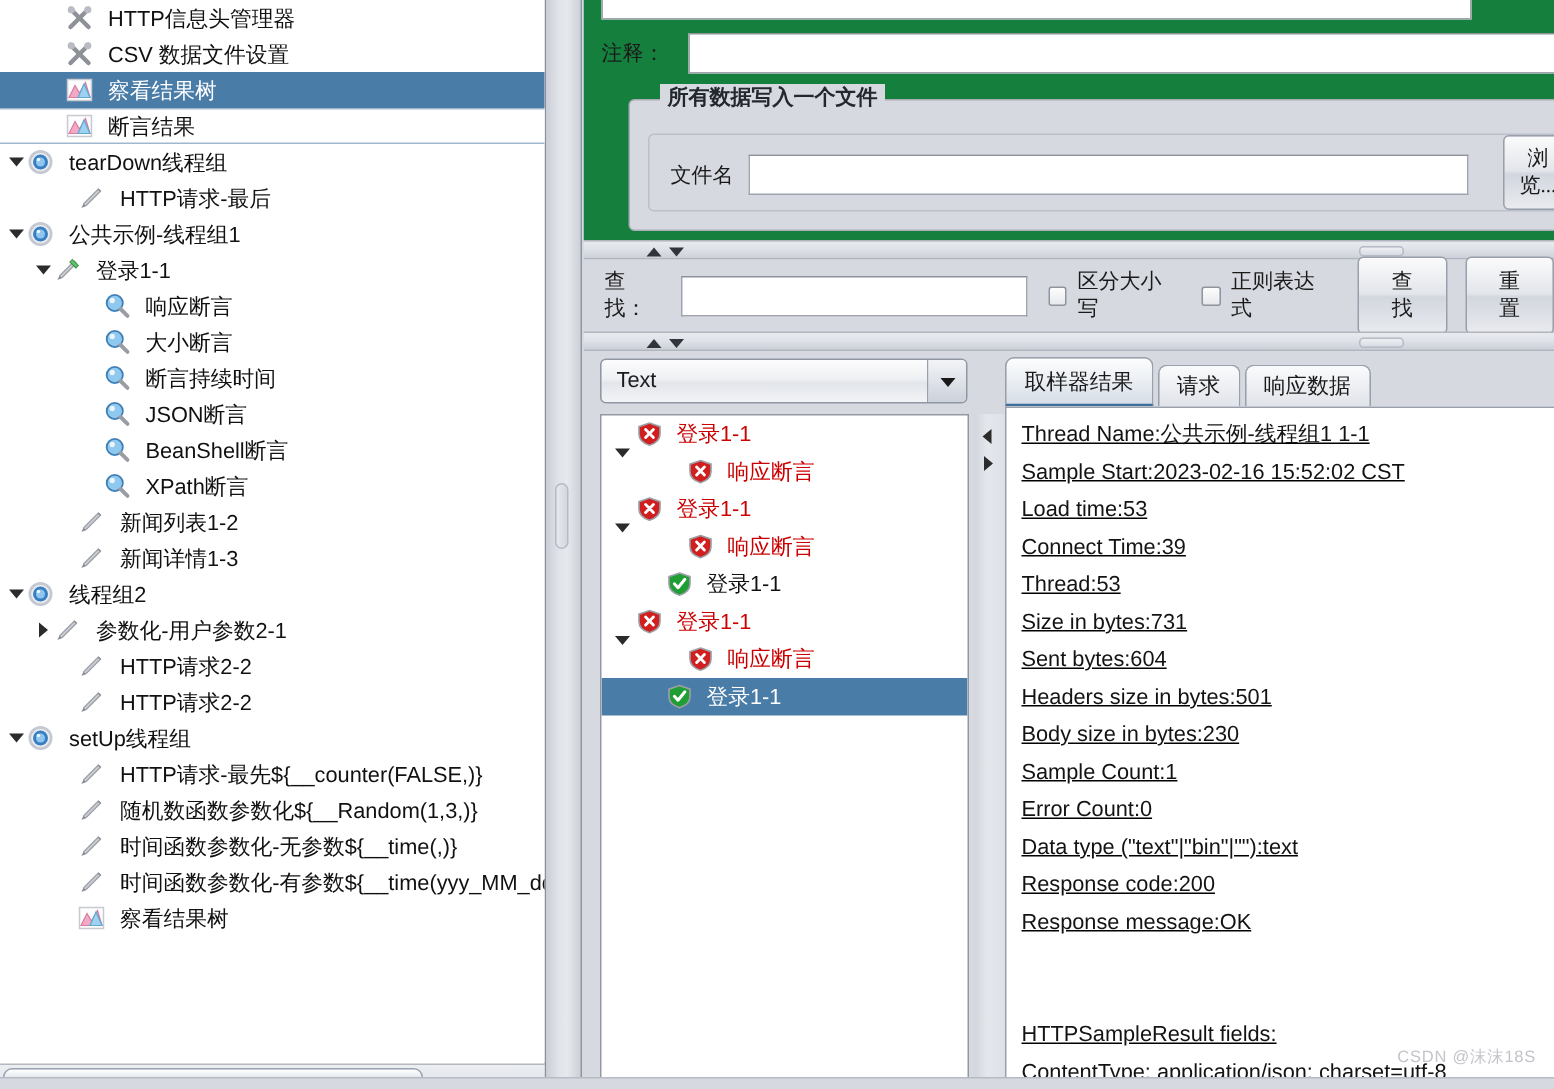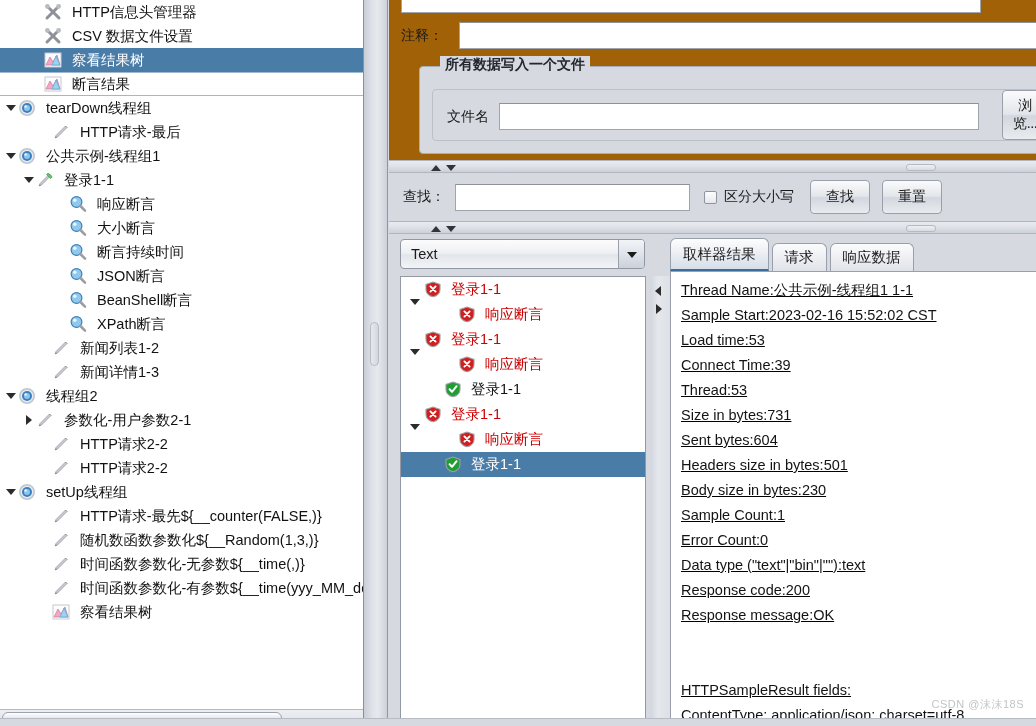--- a/index.html
+++ b/index.html
@@ -104,21 +104,21 @@
     position: absolute; left: 389px; top: 0;
     width: 647px; height: 726px;
     background: #d6d9e0;
     overflow: hidden;
   }
 
   
   #form-top {
     position: absolute; left: 0; top: 0;
     width: 647px; height: 160px;
-    background: #a16207;
+    background: #15803d;
   }
   .flabel {
     font-size: 14px; color: #1a1a1a;
     font-family: "Liberation Serif","DejaVu Serif",serif;
   }
   .jtext {
     background: #ffffff;
     border: 1px solid #a0a4ad;
     border-top-color: #8d919a;
     height: 27px;
@@ -730,20 +730,24 @@
       <span class="arr-dn"></span>
       <span class="grip-h"></span>
     </div>
 
     <div id="find-bar">
       <span class="flabel">查找：</span>
       <div class="jtext" id="find-input"></div>
       <span class="chkwrap">
         <span class="chkbox"></span>
         <span class="chklabel">区分大小写</span>
+      </span>
+      <span class="chkwrap">
+        <span class="chkbox"></span>
+        <span class="chklabel">正则表达式</span>
       </span>
       <button class="jbtn" id="find-btn">查找</button>
       <button class="jbtn" id="reset-btn">重置</button>
     </div>
 
     <div class="hsplit" style="top:221px;">
       <span class="arr-up"></span>
       <span class="arr-dn"></span>
       <span class="grip-h"></span>
     </div>

